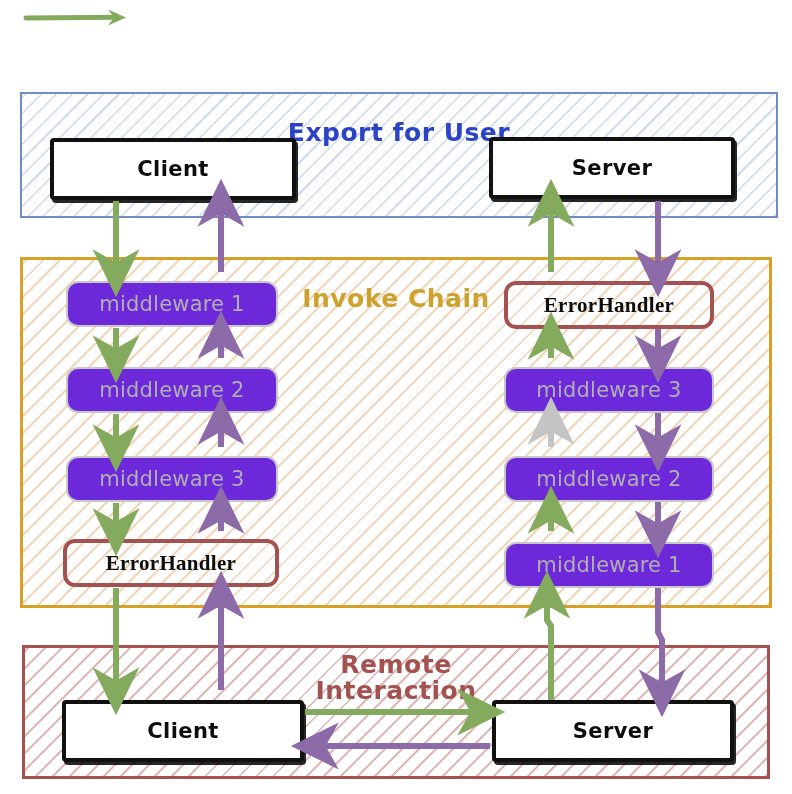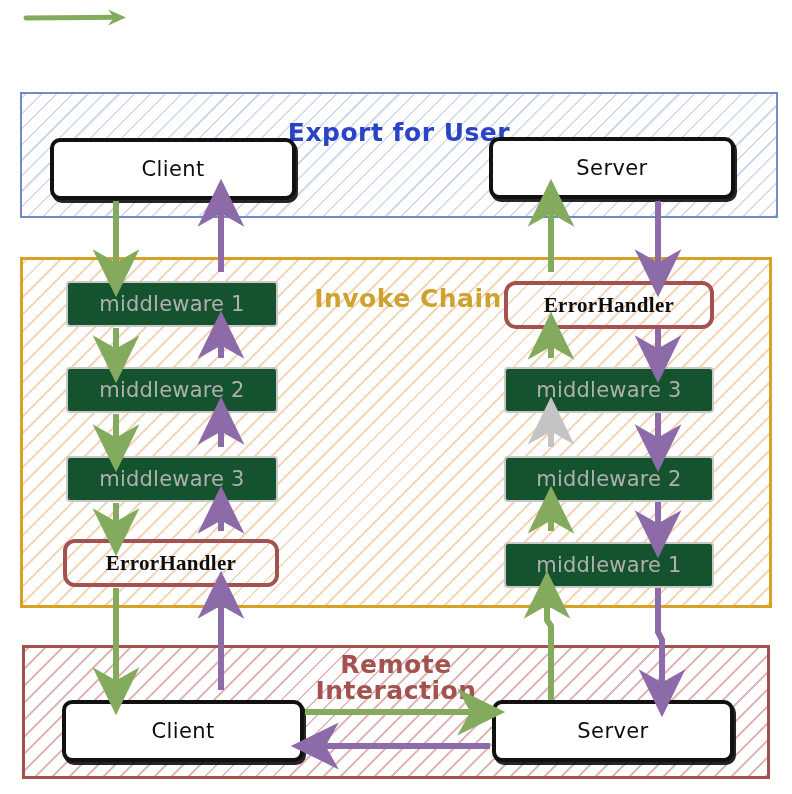--- a/index.html
+++ b/index.html
@@ -17,26 +17,26 @@
   .group-title{position:absolute;left:0;width:100%;text-align:center;
                font-size:25px;font-weight:bold;letter-spacing:.5px;
                font-family:"DejaVu Sans","Liberation Sans",sans-serif;}
   .group-title.two-line{line-height:1.02;}
 
   
   .node{position:absolute;box-sizing:border-box;display:flex;
         align-items:center;justify-content:center;text-align:center;}
   .node span{display:block;width:100%;}
 
-  .node-strong{border:4px solid #111111;border-radius:10px;background:#ffffff;
-               font-size:21px;font-weight:normal;color:#0d0d0d;letter-spacing:.4px;
+  .node-strong{border:4px solid #111111;border-radius:4px;background:#ffffff;
+               font-size:21px;font-weight:bold;color:#0d0d0d;letter-spacing:.4px;
                box-shadow:2px 3px 0 rgba(0,0,0,.85);}
   .node-error{border:4px solid #a4524f;border-radius:12px;background:transparent;
               font-size:21px;font-weight:bold;color:#0d0d0d;letter-spacing:.3px;font-family:Liberation Serif, serif;}
-  .node-mw{border:2.5px solid #c8c8c8;border-radius:4px;background:#14532d;
+  .node-mw{border:2.5px solid #c8c8c8;border-radius:12px;background:#6d28d9;
            font-size:21px;color:#b0b0b0;letter-spacing:.2px;}
 
   
   .arrow{position:absolute;pointer-events:none;}
   svg{display:block;overflow:visible;}
 </style>
 </head>
 <body>
 
 <div id="stage">
@@ -62,21 +62,21 @@
     <span>Client</span>
   </div>
 
   <div class="node node-strong" style="left:489px;top:137px;width:246px;height:62px;">
     <span>Server</span>
   </div>
 
   <div class="group" style="left:20px;top:257px;width:752px;height:351px;border:3px solid #d6a125;
               background:repeating-linear-gradient(-45deg,
                  rgba(242,207,174,.85) 0 2px, rgba(255,255,255,0) 2px 12px);">
-    <div class="group-title" style="top:24px;color:#cfa22e;padding-left:12px;">Invoke Chain</div>
+    <div class="group-title" style="top:24px;color:#cfa22e;">Invoke Chain</div>
   </div>
 
   <div class="node node-mw" style="left:66px;top:281px;width:212px;height:46px;">
     <span>middleware 1</span>
   </div>
   <div class="node node-mw" style="left:66px;top:367px;width:212px;height:46px;">
     <span>middleware 2</span>
   </div>
   <div class="node node-mw" style="left:66px;top:456px;width:212px;height:46px;">
     <span>middleware 3</span>

